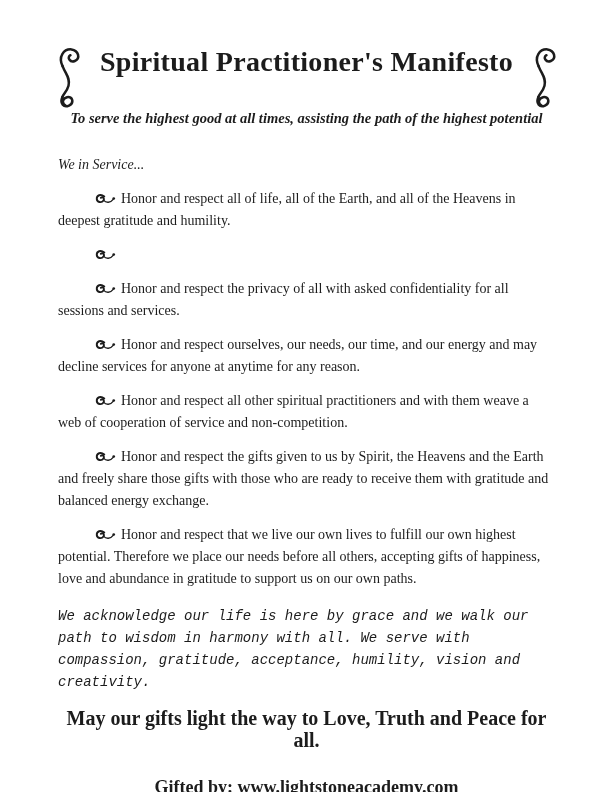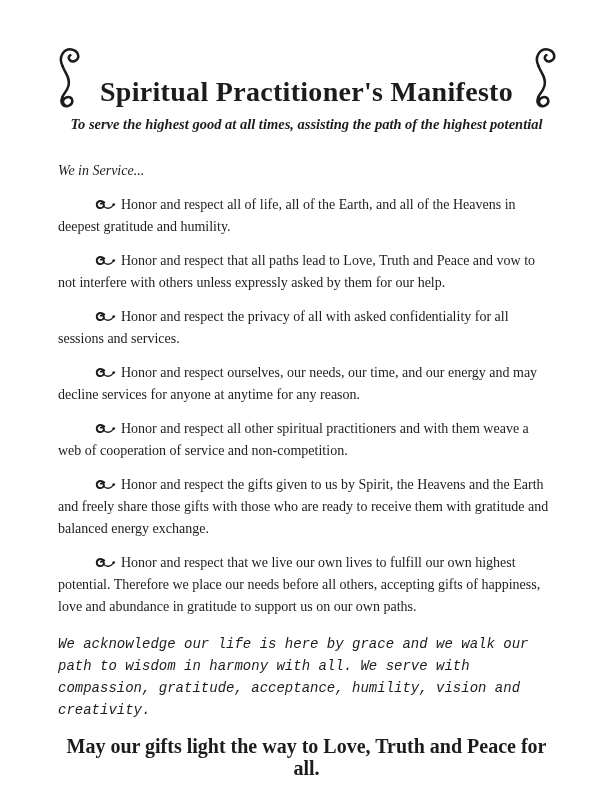--- a/index.html
+++ b/index.html
@@ -15,39 +15,39 @@
     background: #ffffff;
     color: #1c1c1c;
     font-family: "Liberation Serif", serif;
     padding: 46px 57px 0 58px;
     overflow: hidden;
   }
   
   .title-row {
     display: flex;
     justify-content: center;
-    align-items: flex-end;
+    align-items: flex-start;
     gap: 15px;
   }
   .ornament {
     display: inline-block;
     width: 33px;
     height: 62px;
     flex: 0 0 auto;
   }
   .ornament svg { display: block; width: 100%; height: 100%; }
   h1.doc-title {
     margin: 0;
     font-size: 28px;
     font-weight: bold;
     letter-spacing: 0.3px;
     white-space: nowrap;
   }
   .subtitle {
-    margin: 8px 0 0;
+    margin: 2px 0 0;
     text-align: center;
     font-style: italic;
     font-weight: bold;
     font-size: 14.5px;
   }
   
   .body-text {
     margin-top: 27px;
     font-size: 14px;
     line-height: 22px;
@@ -124,21 +124,21 @@
       </span><span>Honor and respect all of life, all of the Earth, and all of the Heavens in deepest gratitude and humility.</span>
     </p>
 
     <p class="item">
       <span class="bullet">
         <svg viewBox="0 0 26 13">
           <path d="M11.5 4 C7 0.5 2 2.5 2.2 7 C2.4 11 8 12.5 10.5 9 C12.3 6.4 9.5 3.8 7.3 5.6" fill="none" stroke="#1c1c1c" stroke-width="2.4" stroke-linecap="round"></path>
           <path d="M10.5 8.5 C14 12.5 19 12 22.5 7.5" fill="none" stroke="#1c1c1c" stroke-width="1.7" stroke-linecap="round"></path>
           <circle cx="23.2" cy="6.5" r="1.7" fill="#1c1c1c"></circle>
         </svg>
-      </span><span>Honor and respect that all paths lead to Love, Truth and Peace and vow to not interfere with others unless expressly asked by them for our help.</span>
+      </span>
     </p>
 
     <p class="item">
       <span class="bullet">
         <svg viewBox="0 0 26 13">
           <path d="M11.5 4 C7 0.5 2 2.5 2.2 7 C2.4 11 8 12.5 10.5 9 C12.3 6.4 9.5 3.8 7.3 5.6" fill="none" stroke="#1c1c1c" stroke-width="2.4" stroke-linecap="round"></path>
           <path d="M10.5 8.5 C14 12.5 19 12 22.5 7.5" fill="none" stroke="#1c1c1c" stroke-width="1.7" stroke-linecap="round"></path>
           <circle cx="23.2" cy="6.5" r="1.7" fill="#1c1c1c"></circle>
         </svg>
       </span><span>Honor and respect the privacy of all with asked confidentiality for all sessions and services.</span>

